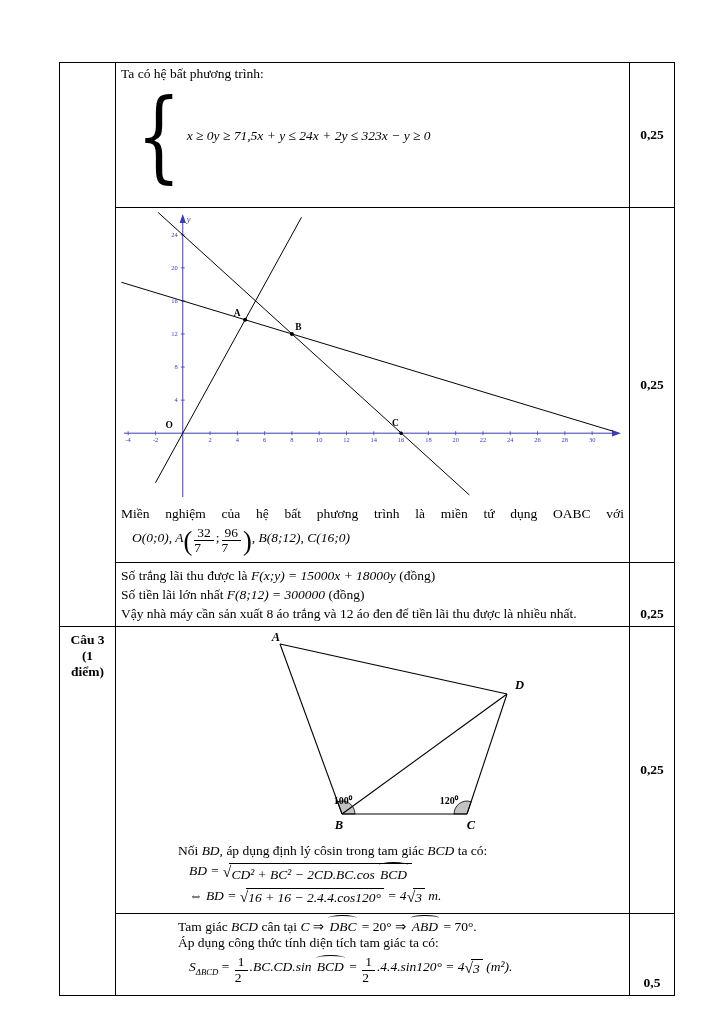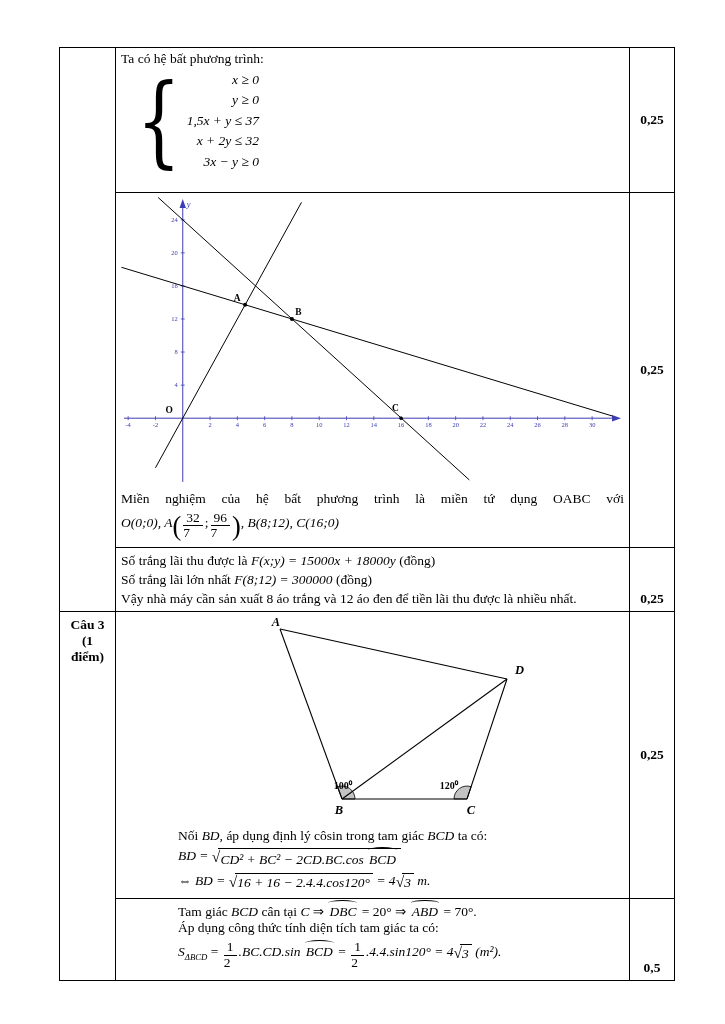--- a/index.html
+++ b/index.html
@@ -1,35 +1,35 @@
 <!DOCTYPE html>
 <html><head>
 <meta charset="utf-8">
 <style>
   * { margin:0; padding:0; box-sizing:border-box; }
   html,body { background:#fff; }
   body {
     width:725px; height:1024px; position:relative;
     font-family:"Liberation Serif", serif; color:#000;
   }
-  .sheet { position:absolute; left:59px; top:47px; }
+  .sheet { position:absolute; left:59px; top:62px; }
   table.main { border-collapse:collapse; table-layout:fixed; }
   td { border:1px solid #000; vertical-align:top; font-size:13.5px; padding:3px 5px; }
   td.qcol { width:56px; text-align:center; font-weight:bold; padding-top:5px; }
   td.content { width:509px; }
   td.score { width:45px; text-align:center; font-weight:bold; vertical-align:middle; }
   td.score.bottom { vertical-align:bottom; padding-bottom:4px; }
 
   .mi { font-style:italic; }
   .up { font-style:normal; }
 
   
   .system { display:flex; align-items:center; margin:2px 0 0 6px; }
   .brace { font-family:"DejaVu Serif", serif; font-size:100px; line-height:104px; font-weight:200; display:inline-block; transform:scaleX(0.7); margin-right:-4px; }
-  .syslines { display:flex; flex-direction:column;text-align:right; }
+  .syslines { display:flex; flex-direction:row; }
   .syslines .mi { line-height:20.5px; font-size:13.5px; }
 
   
   .frac { display:inline-block; text-align:left; vertical-align:-0.75em; line-height:1.05; margin:0 2px; }
   .frac .num { display:block; border-bottom:1px solid #000; padding:0 3px; }
   .frac .den { display:block; }
 
   
   .bigparen { font-size:1.95em; line-height:1; vertical-align:-0.3em; font-weight:400; }
 
@@ -38,21 +38,21 @@
   .sqrt .rad { display:inline-block; font-size:1.15em; line-height:1.1; vertical-align:top; }
   .sqrt .inner { display:inline-block; border-top:1.2px solid #000; margin-left:-2px; padding:0 3px 0 2px; vertical-align:top; line-height:1.3; }
 
   
   .hat { position:relative; display:inline-block; font-style:italic; padding:2px 2px 0; }
   .hat::before { content:""; position:absolute; top:-2px; left:1px; right:1px; height:5px;
     border-top:1.3px solid #000; border-radius:60% 60% 0 0; }
 
   .sub { font-size:0.65em; vertical-align:-0.4em; font-style:italic; }
 
-  .fline { margin:4px 0; }
+  .fline { margin:4px 11px; }
   .indented { padding-left:57px; }
   .justify-row { text-align:justify; text-align-last:justify; }
 
   .r3line { line-height:19px; }
 
   .figwrap { margin:2px 0 2px 106px; }
 
   
   .gtick { font-size:6.5px; fill:#3c3cb4; font-family:"Liberation Serif", serif; }
   .gaxislab { font-size:8.5px; fill:#3c3cb4; font-style:italic; font-family:"Liberation Serif", serif; }
@@ -68,22 +68,22 @@
 
   <tbody>
         <tr>
     <td class="qcol" rowspan="3"></td>
     <td class="content" style="height:145px;">
       <div>Ta có hệ bất phương trình:</div>
       <div class="system">
         <span class="brace">{</span>
         <div class="syslines">
           <div class="mi">x ≥ 0</div>
-          <div class="mi">y ≥ 0</div>
-          <div class="mi">1,5x + y ≤ 37</div>
+          <div class="mi">y ≥ 7</div>
+          <div class="mi">1,5x + y ≤ 24</div>
           <div class="mi">x + 2y ≤ 32</div>
           <div class="mi">3x − y ≥ 0</div>
         </div>
       </div>
     </td>
     <td class="score">0,25</td>
   </tr>
 
   <tr>
     <td class="content" style="height:350px;">
@@ -148,21 +148,21 @@
   </tr>
 
   <tr>
     <td class="content" style="height:62px;">
       <div class="r3line">
         <span>Số trắng lãi thu được là</span>
         <span class="mi">F(x;y) = 15000x + 18000y</span>
         <span>(đồng)</span>
       </div>
       <div class="r3line">
-        <span>Số trắng lãi lớn nhất</span>
+        <span>Số tiền lãi lớn nhất</span>
         <span class="mi">F(8;12) = 300000</span>
         <span>(đồng)</span>
       </div>
       <div class="r3line">Vậy nhà máy cần sản xuất 8 áo trắng và 12 áo đen để tiền lãi thu được là nhiều nhất.</div>
     </td>
     <td class="score bottom">0,25</td>
   </tr>
 
   <tr>
     <td class="qcol" rowspan="2">

